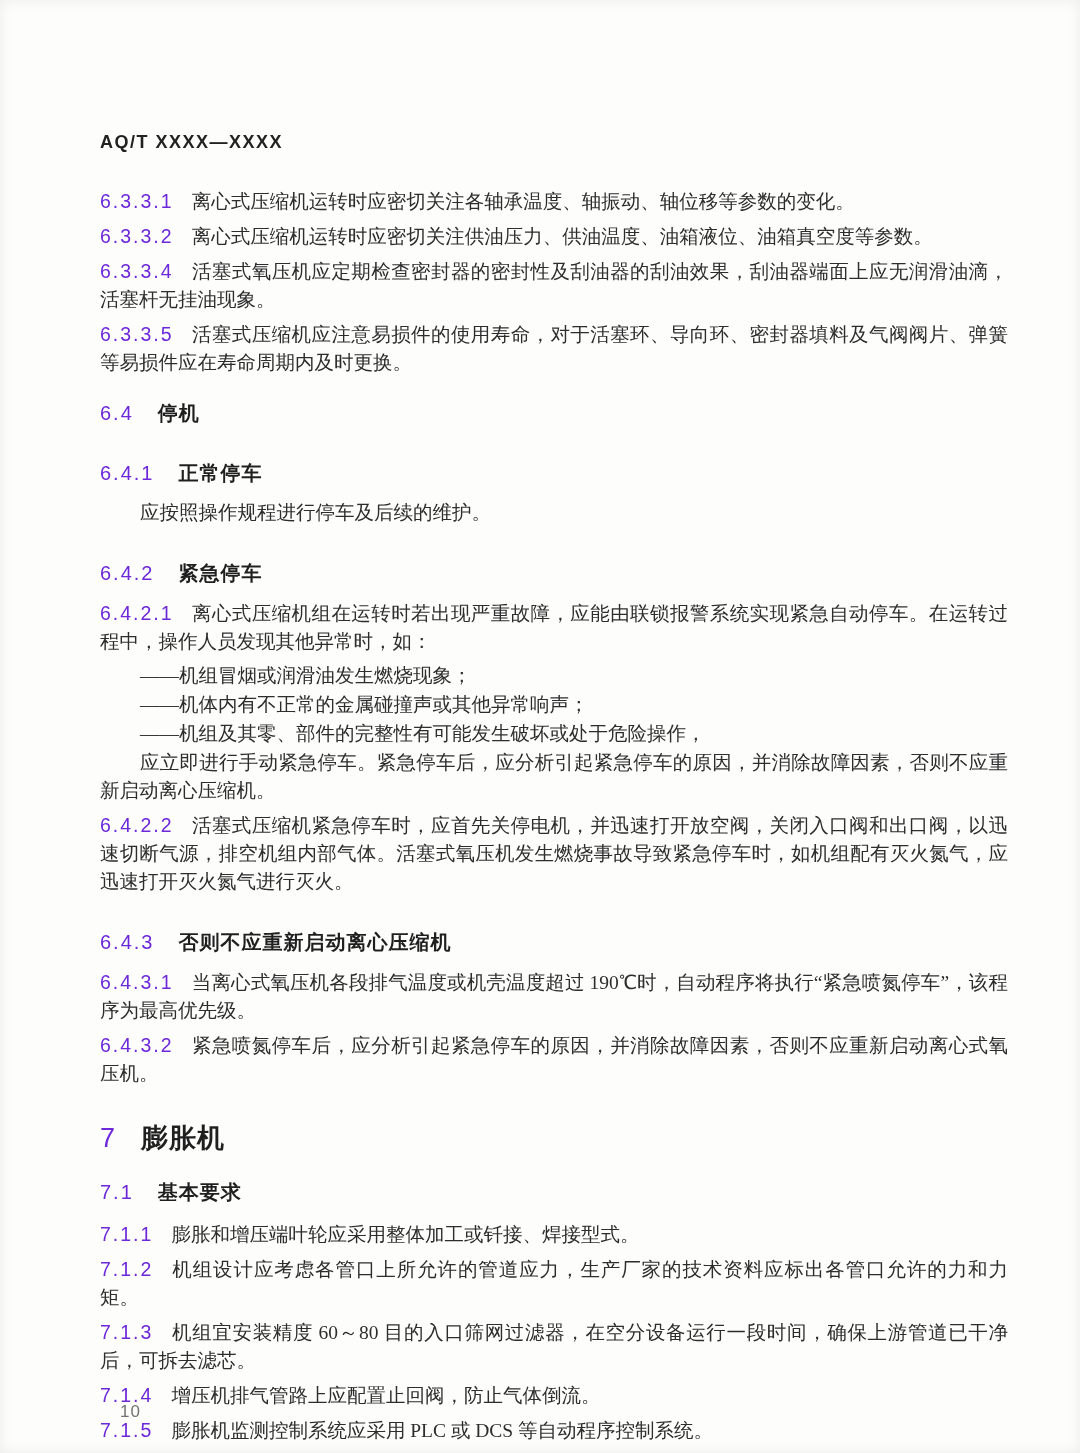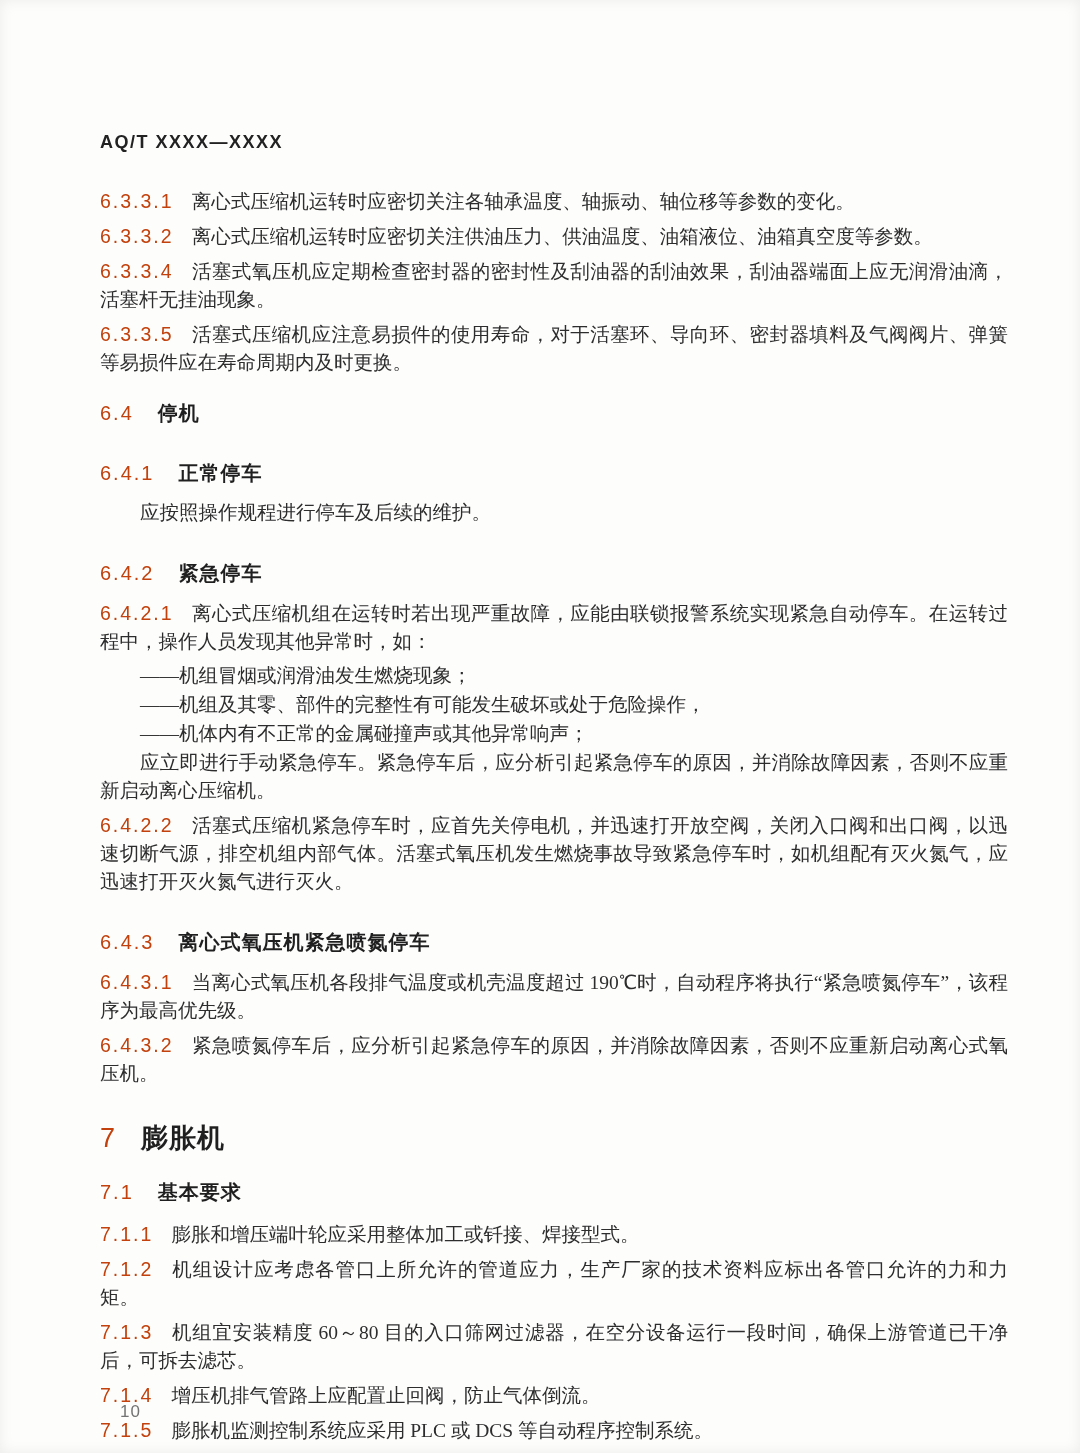--- a/index.html
+++ b/index.html
@@ -40,21 +40,21 @@
     line-height: 28px;
     margin: 1px 0;
     text-align: justify;
     text-indent: 40px;
   }
   .num {
     font-family: "Liberation Sans", sans-serif;
     letter-spacing: 2px;
     margin-right: 18px;
     white-space: nowrap;
-    color: #c2410c;
+    color: #6d28d9;
   }
   .heading {
     font-family: "Liberation Sans", sans-serif;
     color: #1f1f1f;
     font-size: 20px;
     line-height: 28px;
   }
   .heading .num {
     font-weight: normal;
     margin-right: 24px;
@@ -99,28 +99,28 @@
 
     <h3 class="heading sub"><span class="num">6.4.1</span><span class="htext">正常停车</span></h3>
 
     <p class="indent">应按照操作规程进行停车及后续的维护。</p>
 
     <h3 class="heading sub"><span class="num">6.4.2</span><span class="htext">紧急停车</span></h3>
 
     <p class="clause"><span class="num">6.4.2.1</span><span>离心式压缩机组在运转时若出现严重故障，应能由联锁报警系统实现紧急自动停车。在运转过程中，操作人员发现其他异常时，如：</span></p>
 
     <p class="dash">——机组冒烟或润滑油发生燃烧现象；</p>
+    <p class="dash">——机体内有不正常的金属碰撞声或其他异常响声；</p>
     <p class="dash">——机组及其零、部件的完整性有可能发生破坏或处于危险操作，</p>
-    <p class="dash">——机体内有不正常的金属碰撞声或其他异常响声；</p>
 
     <p class="indent">应立即进行手动紧急停车。紧急停车后，应分析引起紧急停车的原因，并消除故障因素，否则不应重新启动离心压缩机。</p>
 
     <p class="clause"><span class="num">6.4.2.2</span><span>活塞式压缩机紧急停车时，应首先关停电机，并迅速打开放空阀，关闭入口阀和出口阀，以迅速切断气源，排空机组内部气体。活塞式氧压机发生燃烧事故导致紧急停车时，如机组配有灭火氮气，应迅速打开灭火氮气进行灭火。</span></p>
 
-    <h3 class="heading sub"><span class="num">6.4.3</span><span class="htext">离心式氧压机紧急喷氮停车</span></h3>
+    <h3 class="heading sub"><span class="num">6.4.3</span><span class="htext">否则不应重新启动离心压缩机</span></h3>
 
     <p class="clause"><span class="num">6.4.3.1</span><span>当离心式氧压机各段排气温度或机壳温度超过 190℃时，自动程序将执行“紧急喷氮停车”，该程序为最高优先级。</span></p>
 
     <p class="clause"><span class="num">6.4.3.2</span><span>紧急喷氮停车后，应分析引起紧急停车的原因，并消除故障因素，否则不应重新启动离心式氧压机。</span></p>
 
     <h1 class="heading chap"><span class="num">7</span><span class="htext">膨胀机</span></h1>
 
     <h2 class="heading sec"><span class="num">7.1</span><span class="htext">基本要求</span></h2>
 
     <p class="clause"><span class="num">7.1.1</span><span>膨胀和增压端叶轮应采用整体加工或钎接、焊接型式。</span></p>

